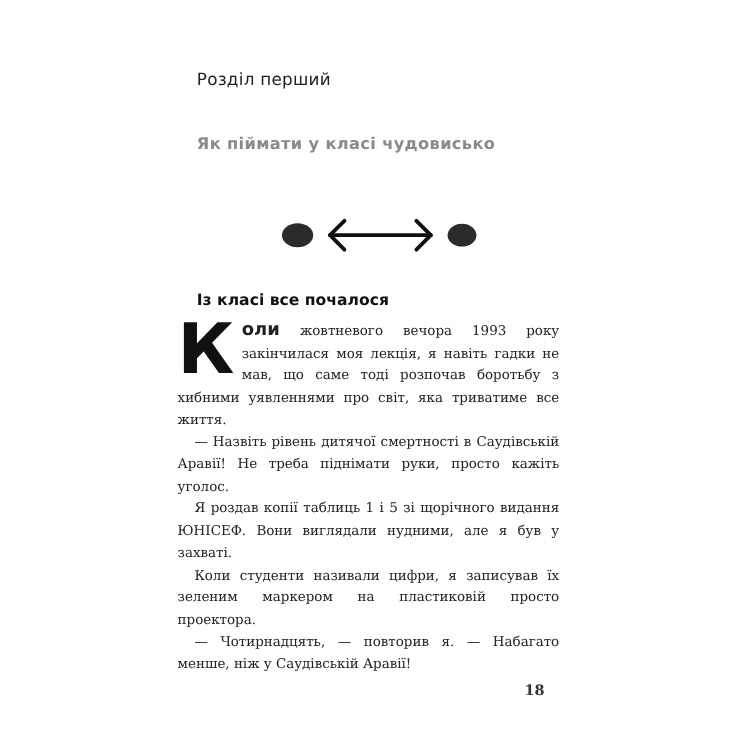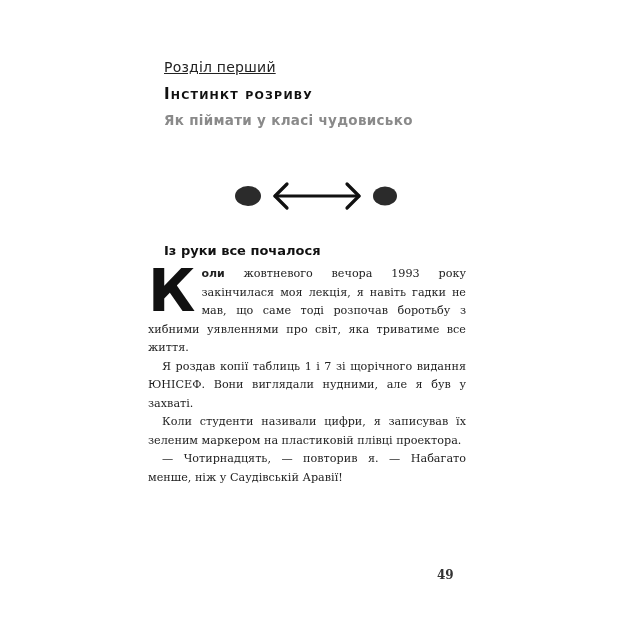--- a/index.html
+++ b/index.html
@@ -1,59 +1,59 @@
 <!DOCTYPE html>
 <html><head>
 <meta charset="utf-8">
 <style>
   html, body { margin:0; padding:0; background:#ffffff; }
   body { width:630px; height:630px; position:relative; overflow:hidden; }
   .page { position:absolute; left:0; top:0; width:630px; height:630px; background:#fff; }
-  .chapter-label { position:absolute; left:164px; top:59px; font-family:"DejaVu Sans", sans-serif; font-size:14px; color:#222; letter-spacing:0.2px;text-decoration:underline; }
+  .chapter-label { position:absolute; left:164px; top:59px; font-family:"DejaVu Sans", sans-serif; font-size:14px; color:#222; letter-spacing:0.2px; }
   .chapter-title { position:absolute; left:164px; top:85px; font-family:"DejaVu Sans", sans-serif; font-size:15px; font-weight:bold; color:#111; letter-spacing:1.2px; font-variant:small-caps; }
   .subtitle { position:absolute; left:164px; top:110px; font-family:"DejaVu Sans", sans-serif; font-size:13.5px; font-weight:bold; color:#8a8a8a; line-height:20px; letter-spacing:0.3px;text-align:right; }
   .icon-row { position:absolute; left:232px; top:178px; width:168px; height:36px; }
   .section-heading { position:absolute; left:164px; top:243px; font-family:"DejaVu Sans", sans-serif; font-size:13px; font-weight:bold; color:#111; }
   .body-text { position:absolute; left:148px; top:265px; width:318px; font-family:"DejaVu Serif", serif; font-size:11.2px; color:#222; line-height:18.5px; text-align:justify; }
   .body-text p { margin:0; text-indent:14px; }
   .body-text p.first { text-indent:0; }
   .dropcap { float:left; font-family:"DejaVu Sans", sans-serif; font-weight:bold; font-size:58px; line-height:48px; margin:2px 6px 0 0; color:#111; }
-  .lead { font-family:"DejaVu Sans", sans-serif; font-weight:bold; font-size:11px;margin-top:28px; }
+  .lead { font-family:"DejaVu Sans", sans-serif; font-weight:bold; font-size:15px;margin-top:28px; }
   .page-number { position:absolute; left:437px; top:568px; font-family:"DejaVu Serif", serif; font-size:12px; font-weight:bold; color:#333; }
 </style>
 </head>
 <body>
 
 <div class="page">
   <div class="chapter-label">Розділ перший</div>
-  <div class="chapter-title">Інстинкт розриву</div>
   <div class="subtitle">
     <div>Як піймати у класі чудовисько</div>
   </div>
 
   <div class="icon-row">
     <svg width="168" height="36" viewBox="0 0 168 36">
       <g>
         <ellipse cx="16" cy="18" rx="13" ry="10" fill="#2b2b2b"></ellipse>
       </g>
       <g stroke="#111" stroke-width="3.2" fill="none" stroke-linecap="round" stroke-linejoin="round">
         <line x1="43" y1="18" x2="127" y2="18"></line>
         <polyline points="55,6 43,18 55,30"></polyline>
         <polyline points="115,6 127,18 115,30"></polyline>
       </g>
       <g>
         <ellipse cx="153" cy="18" rx="12" ry="9.5" fill="#2b2b2b"></ellipse>
       </g>
     </svg>
   </div>
 
-  <div class="section-heading">Із руки все почалося</div>
+  <div class="section-heading">Із класі все почалося</div>
 
   <div class="body-text">
     <p class="first"><span class="dropcap">К</span><span class="lead">оли</span><span> жовтневого вечора 1993 року закінчилася моя лекція, я навіть гадки не мав, що саме тоді розпочав боротьбу з хибними уявленнями про світ, яка триватиме все життя.</span></p>
-    <p>Я роздав копії таблиць 1 і 7 зі щорічного видання ЮНІСЕФ. Вони виглядали нудними, але я був у захваті.</p>
-    <p>Коли студенти називали цифри, я записував їх зеленим маркером на пластиковій плівці проектора.</p>
+    <p>— Назвіть рівень дитячої смертності в Саудівській Аравії! Не треба піднімати руки, просто кажіть уголос.</p>
+    <p>Я роздав копії таблиць 1 і 5 зі щорічного видання ЮНІСЕФ. Вони виглядали нудними, але я був у захваті.</p>
+    <p>Коли студенти називали цифри, я записував їх зеленим маркером на пластиковій просто проектора.</p>
     <p>— Чотирнадцять, — повторив я. — Набагато менше, ніж у Саудівській Аравії!</p>
 
   </div>
 
-  <div class="page-number">49</div>
+  <div class="page-number">18</div>
 </div>
 
 </body></html>

